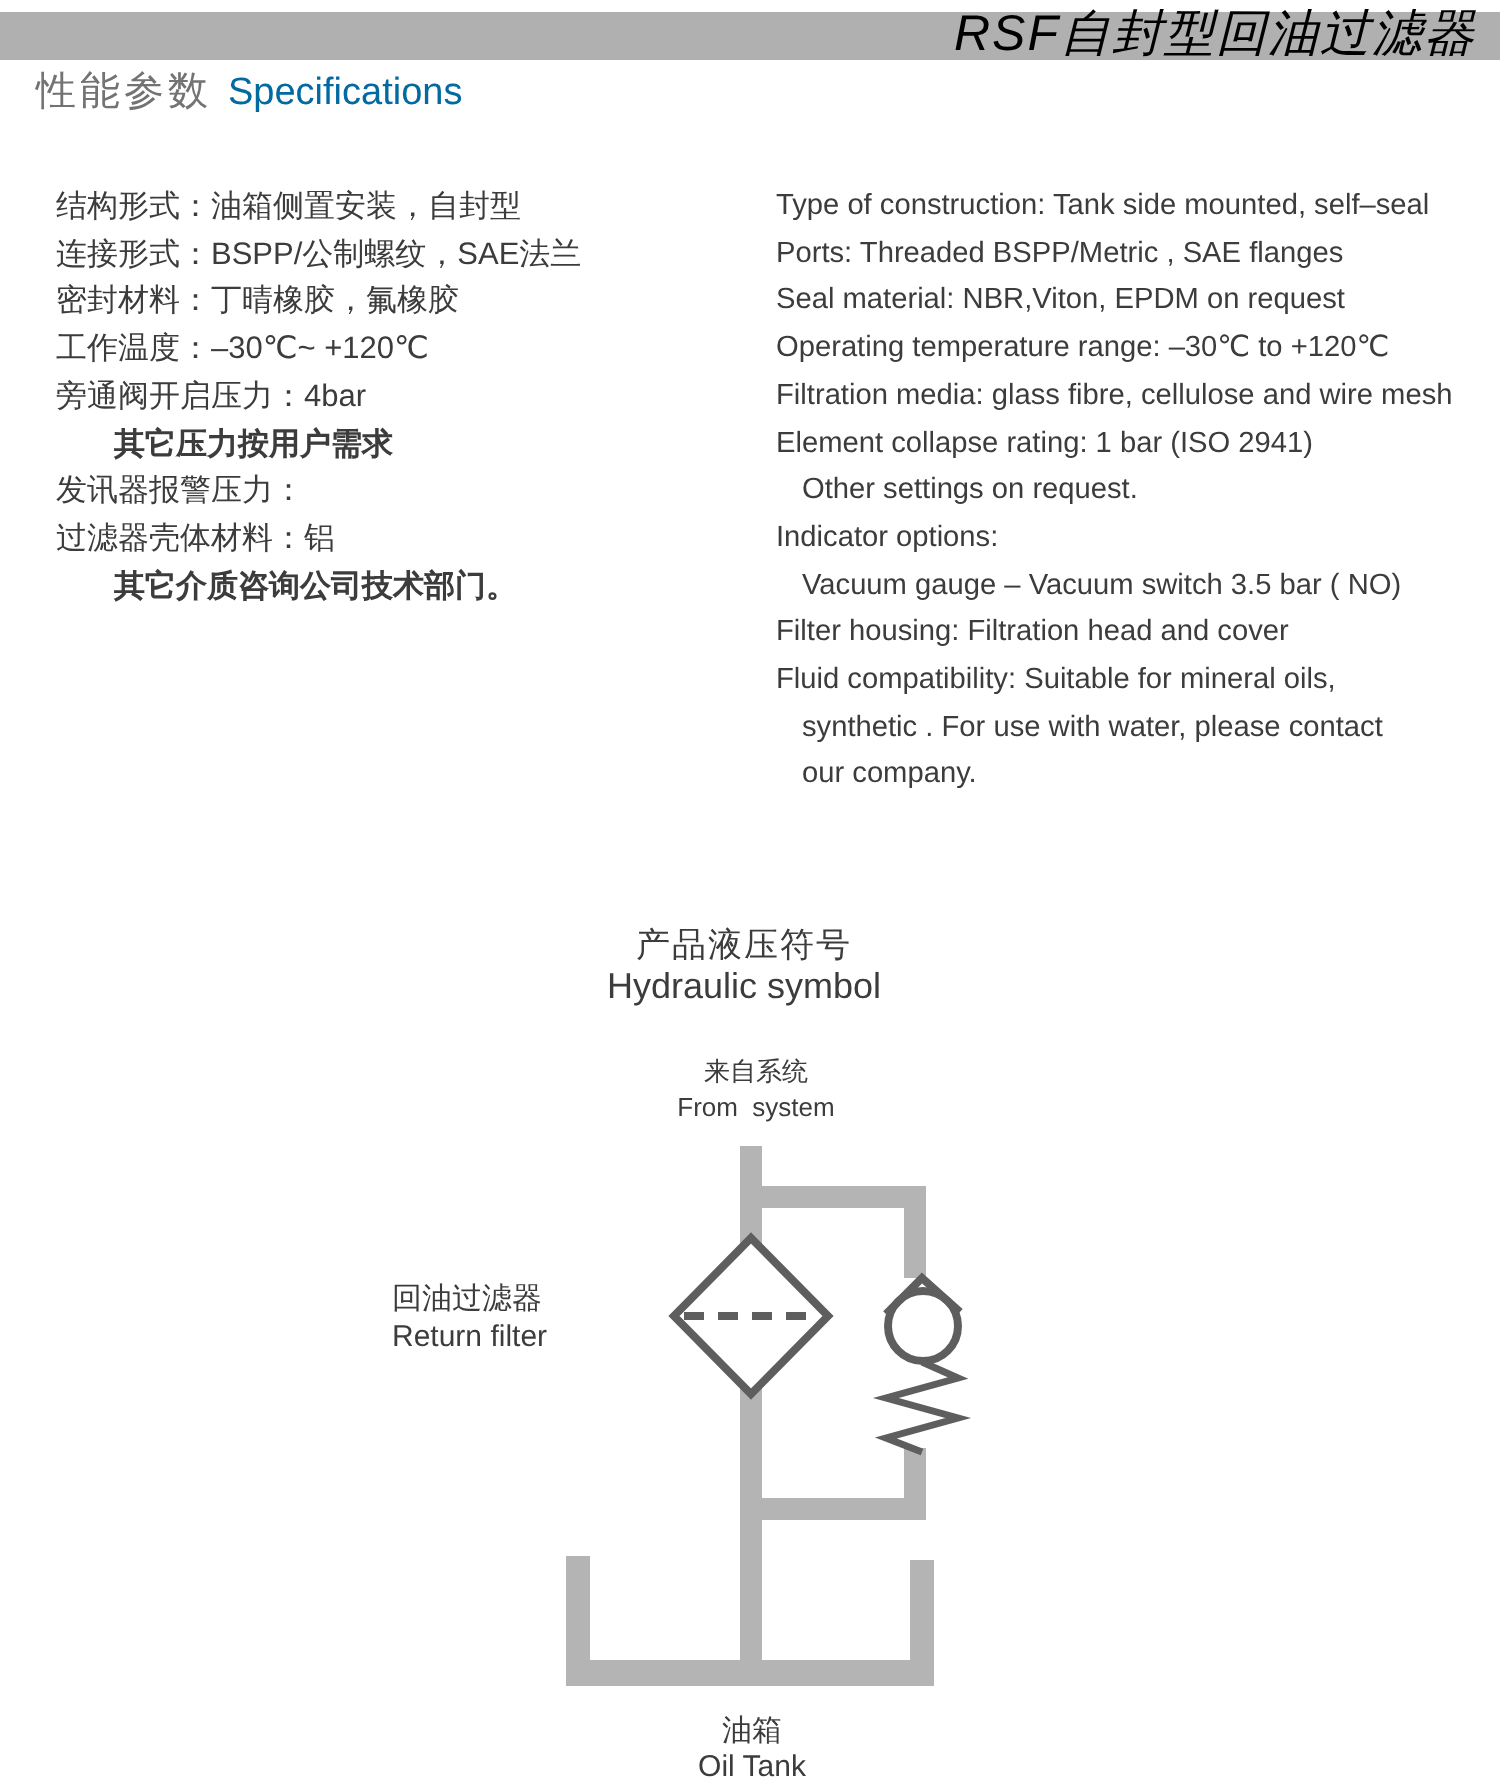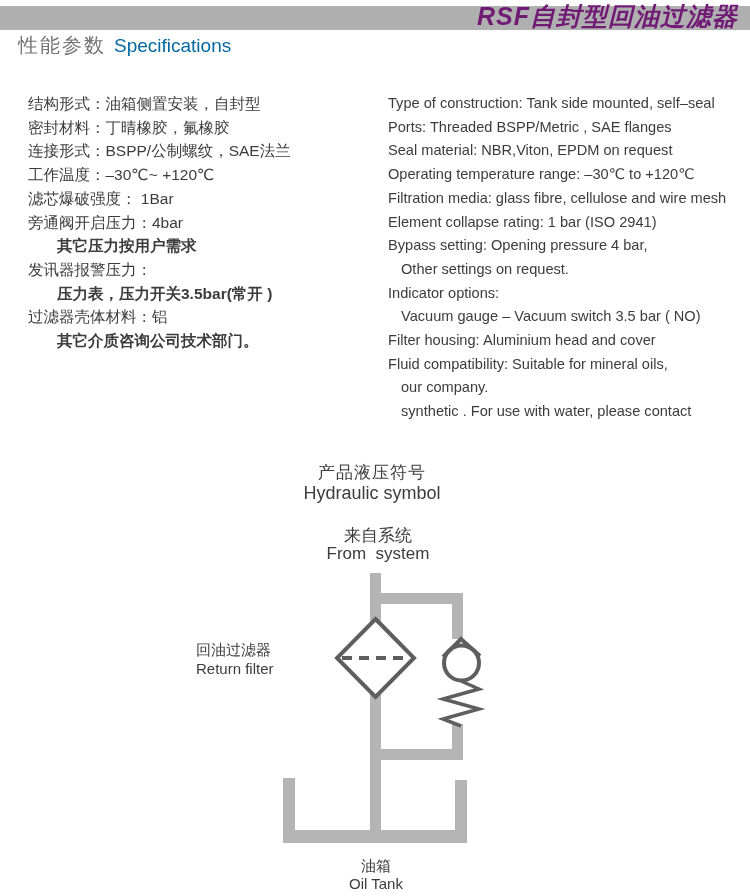--- a/index.html
+++ b/index.html
@@ -1,39 +1,39 @@
 <!DOCTYPE html>
 <html><head>
 <meta charset="utf-8">
 <style>
   html,body{margin:0;padding:0;background:#ffffff;}
   .page{position:relative;width:750px;height:896px;background:#ffffff;overflow:hidden;
         font-family:"Liberation Sans","DejaVu Sans",sans-serif;color:#3c3c3c;}
 
   .header-bar{position:absolute;left:0;top:6px;width:750px;height:24px;background:#b0b0b0;
               display:flex;justify-content:flex-end;align-items:center;}
-  .header-title{font-size:25px;font-weight:bold;font-style:italic;color:#701a75;
+  .header-title{font-size:25px;font-weight:normal;font-style:italic;color:#000000;
                 padding-right:12px;margin-top:-3px;letter-spacing:1px;white-space:nowrap;}
 
   .section-title{position:absolute;left:18px;top:32px;white-space:nowrap;}
   .section-title .zh{font-size:20px;color:#737373;letter-spacing:2px;}
   .section-title .en{font-size:19px;color:#0369a1;margin-left:8px;}
 
   .spec-col{position:absolute;top:92px;line-height:23.7px;white-space:nowrap;}
   .col-zh{left:28px;font-size:15.5px;}
   .col-en{left:388px;font-size:14.6px;}
   .col-zh .indent{padding-left:29px;font-weight:bold;}
   .col-en .indent{padding-left:13px;}
 
   .diagram-title{position:absolute;left:272px;top:463px;width:200px;text-align:center;line-height:20px;}
   .diagram-title .zh{font-size:17px;letter-spacing:1px;}
   .diagram-title .en{font-size:18px;}
 
   .from-label{position:absolute;left:278px;top:527px;width:200px;text-align:center;
-              line-height:17.5px;font-size:17px;}
+              line-height:17.5px;font-size:13px;}
   .from-label .en{white-space:pre;}
 
   .filter-label{position:absolute;left:196px;top:641px;line-height:18.5px;font-size:15px;white-space:nowrap;}
   .tank-label{position:absolute;left:300px;top:857px;width:152px;text-align:center;
               line-height:18px;font-size:15px;}
 
   svg.diagram{position:absolute;left:0;top:0;}
 </style>
 </head>
 <body>
@@ -43,47 +43,44 @@
   <div class="header-bar">
     <span class="header-title">RSF自封型回油过滤器</span>
   </div>
 
   <div class="section-title">
     <span class="zh">性能参数</span><span class="en">Specifications</span>
   </div>
 
   <div class="spec-col col-zh">
     <div>结构形式：油箱侧置安装，自封型</div>
+    <div>连接形式：BSPP/公制螺纹，SAE法兰</div>
     <div>密封材料：丁晴橡胶，氟橡胶</div>
-    <div>连接形式：BSPP/公制螺纹，SAE法兰</div>
     <div>工作温度：–30℃~ +120℃</div>
-    <div>滤芯爆破强度： 1Bar</div>
     <div>旁通阀开启压力：4bar</div>
     <div class="indent">其它压力按用户需求</div>
     <div>发讯器报警压力：</div>
-    <div class="indent">压力表，压力开关3.5bar(常开 )</div>
     <div>过滤器壳体材料：铝</div>
     <div class="indent">其它介质咨询公司技术部门。</div>
   </div>
 
   <div class="spec-col col-en">
     <div>Type of construction: Tank side mounted, self–seal</div>
     <div>Ports: Threaded BSPP/Metric , SAE flanges</div>
     <div>Seal material: NBR,Viton, EPDM on request</div>
     <div>Operating temperature range: –30℃ to +120℃</div>
     <div>Filtration media: glass fibre, cellulose and wire mesh</div>
     <div>Element collapse rating: 1 bar (ISO 2941)</div>
-    <div>Bypass setting: Opening pressure 4 bar,</div>
     <div class="indent">Other settings on request.</div>
     <div>Indicator options:</div>
     <div class="indent">Vacuum gauge – Vacuum switch 3.5 bar ( NO)</div>
-    <div>Filter housing: Aluminium head and cover</div>
+    <div>Filter housing: Filtration head and cover</div>
     <div>Fluid compatibility: Suitable for mineral oils,</div>
+    <div class="indent">synthetic . For use with water, please contact</div>
     <div class="indent">our company.</div>
-    <div class="indent">synthetic . For use with water, please contact</div>
   </div>
 
   <div class="diagram-title">
     <div class="zh">产品液压符号</div>
     <div class="en">Hydraulic symbol</div>
   </div>
 
   <div class="from-label">
     <div class="zh">来自系统</div>
     <div class="en">From  system</div>

